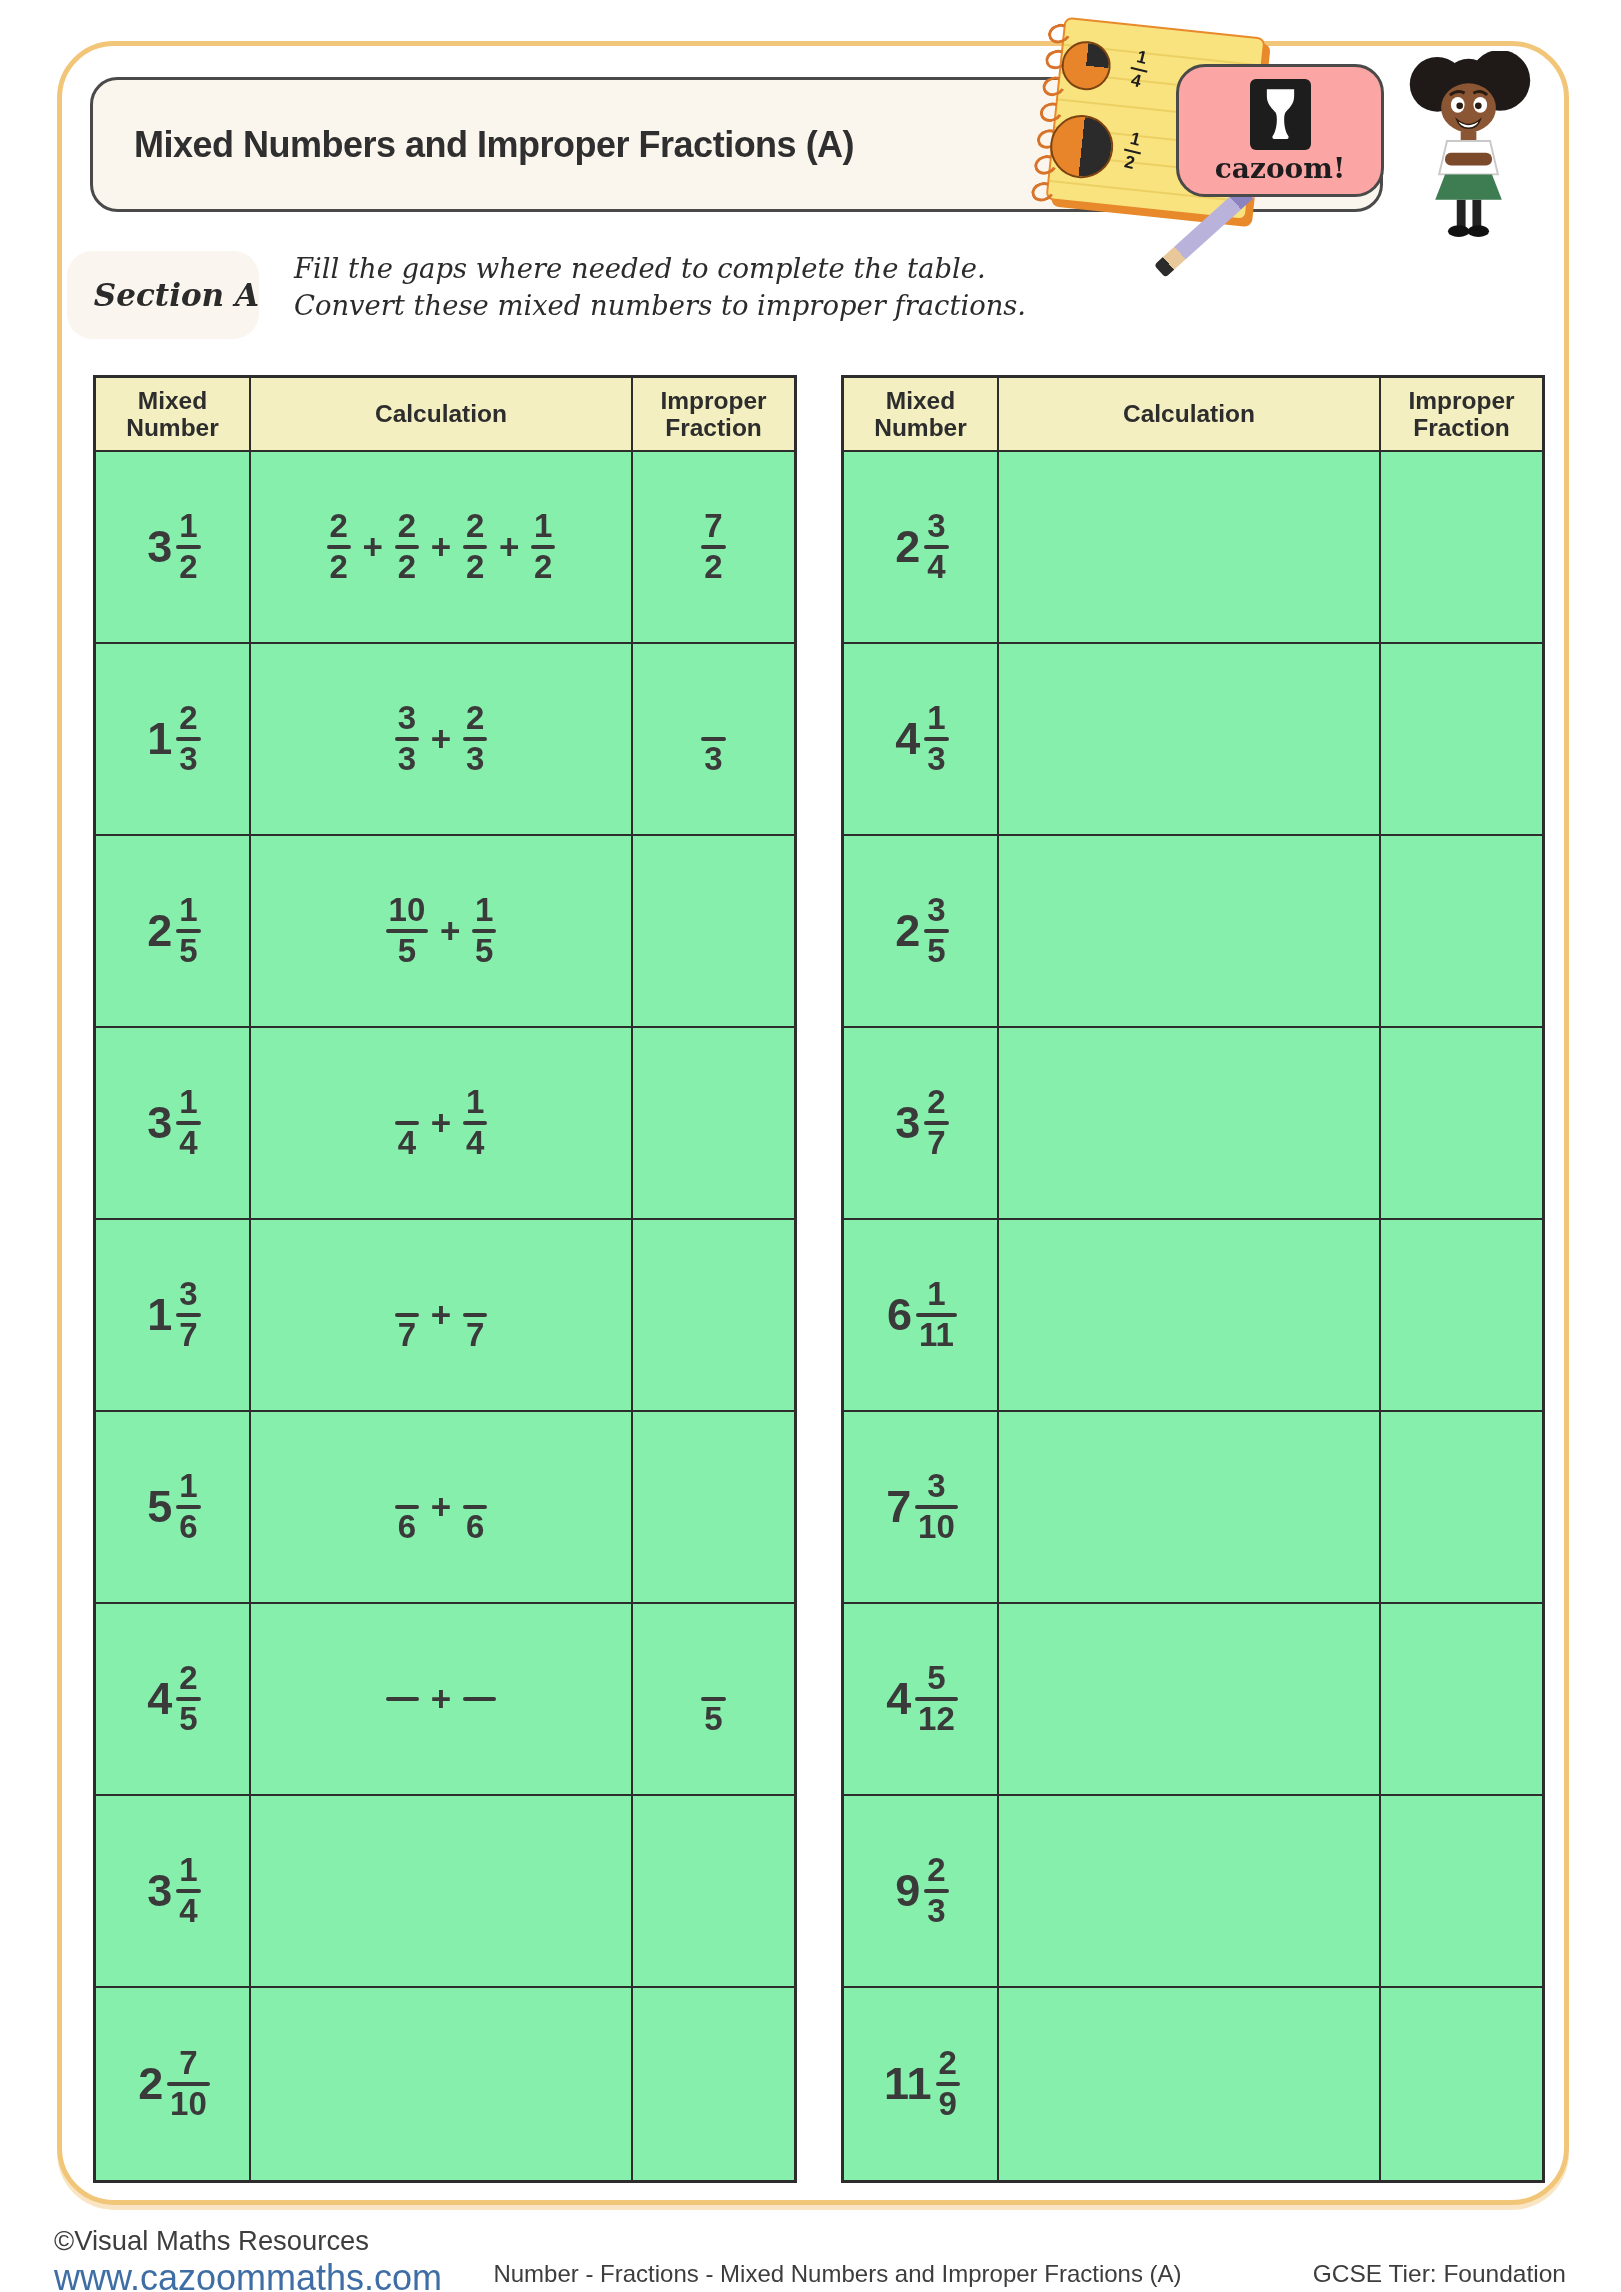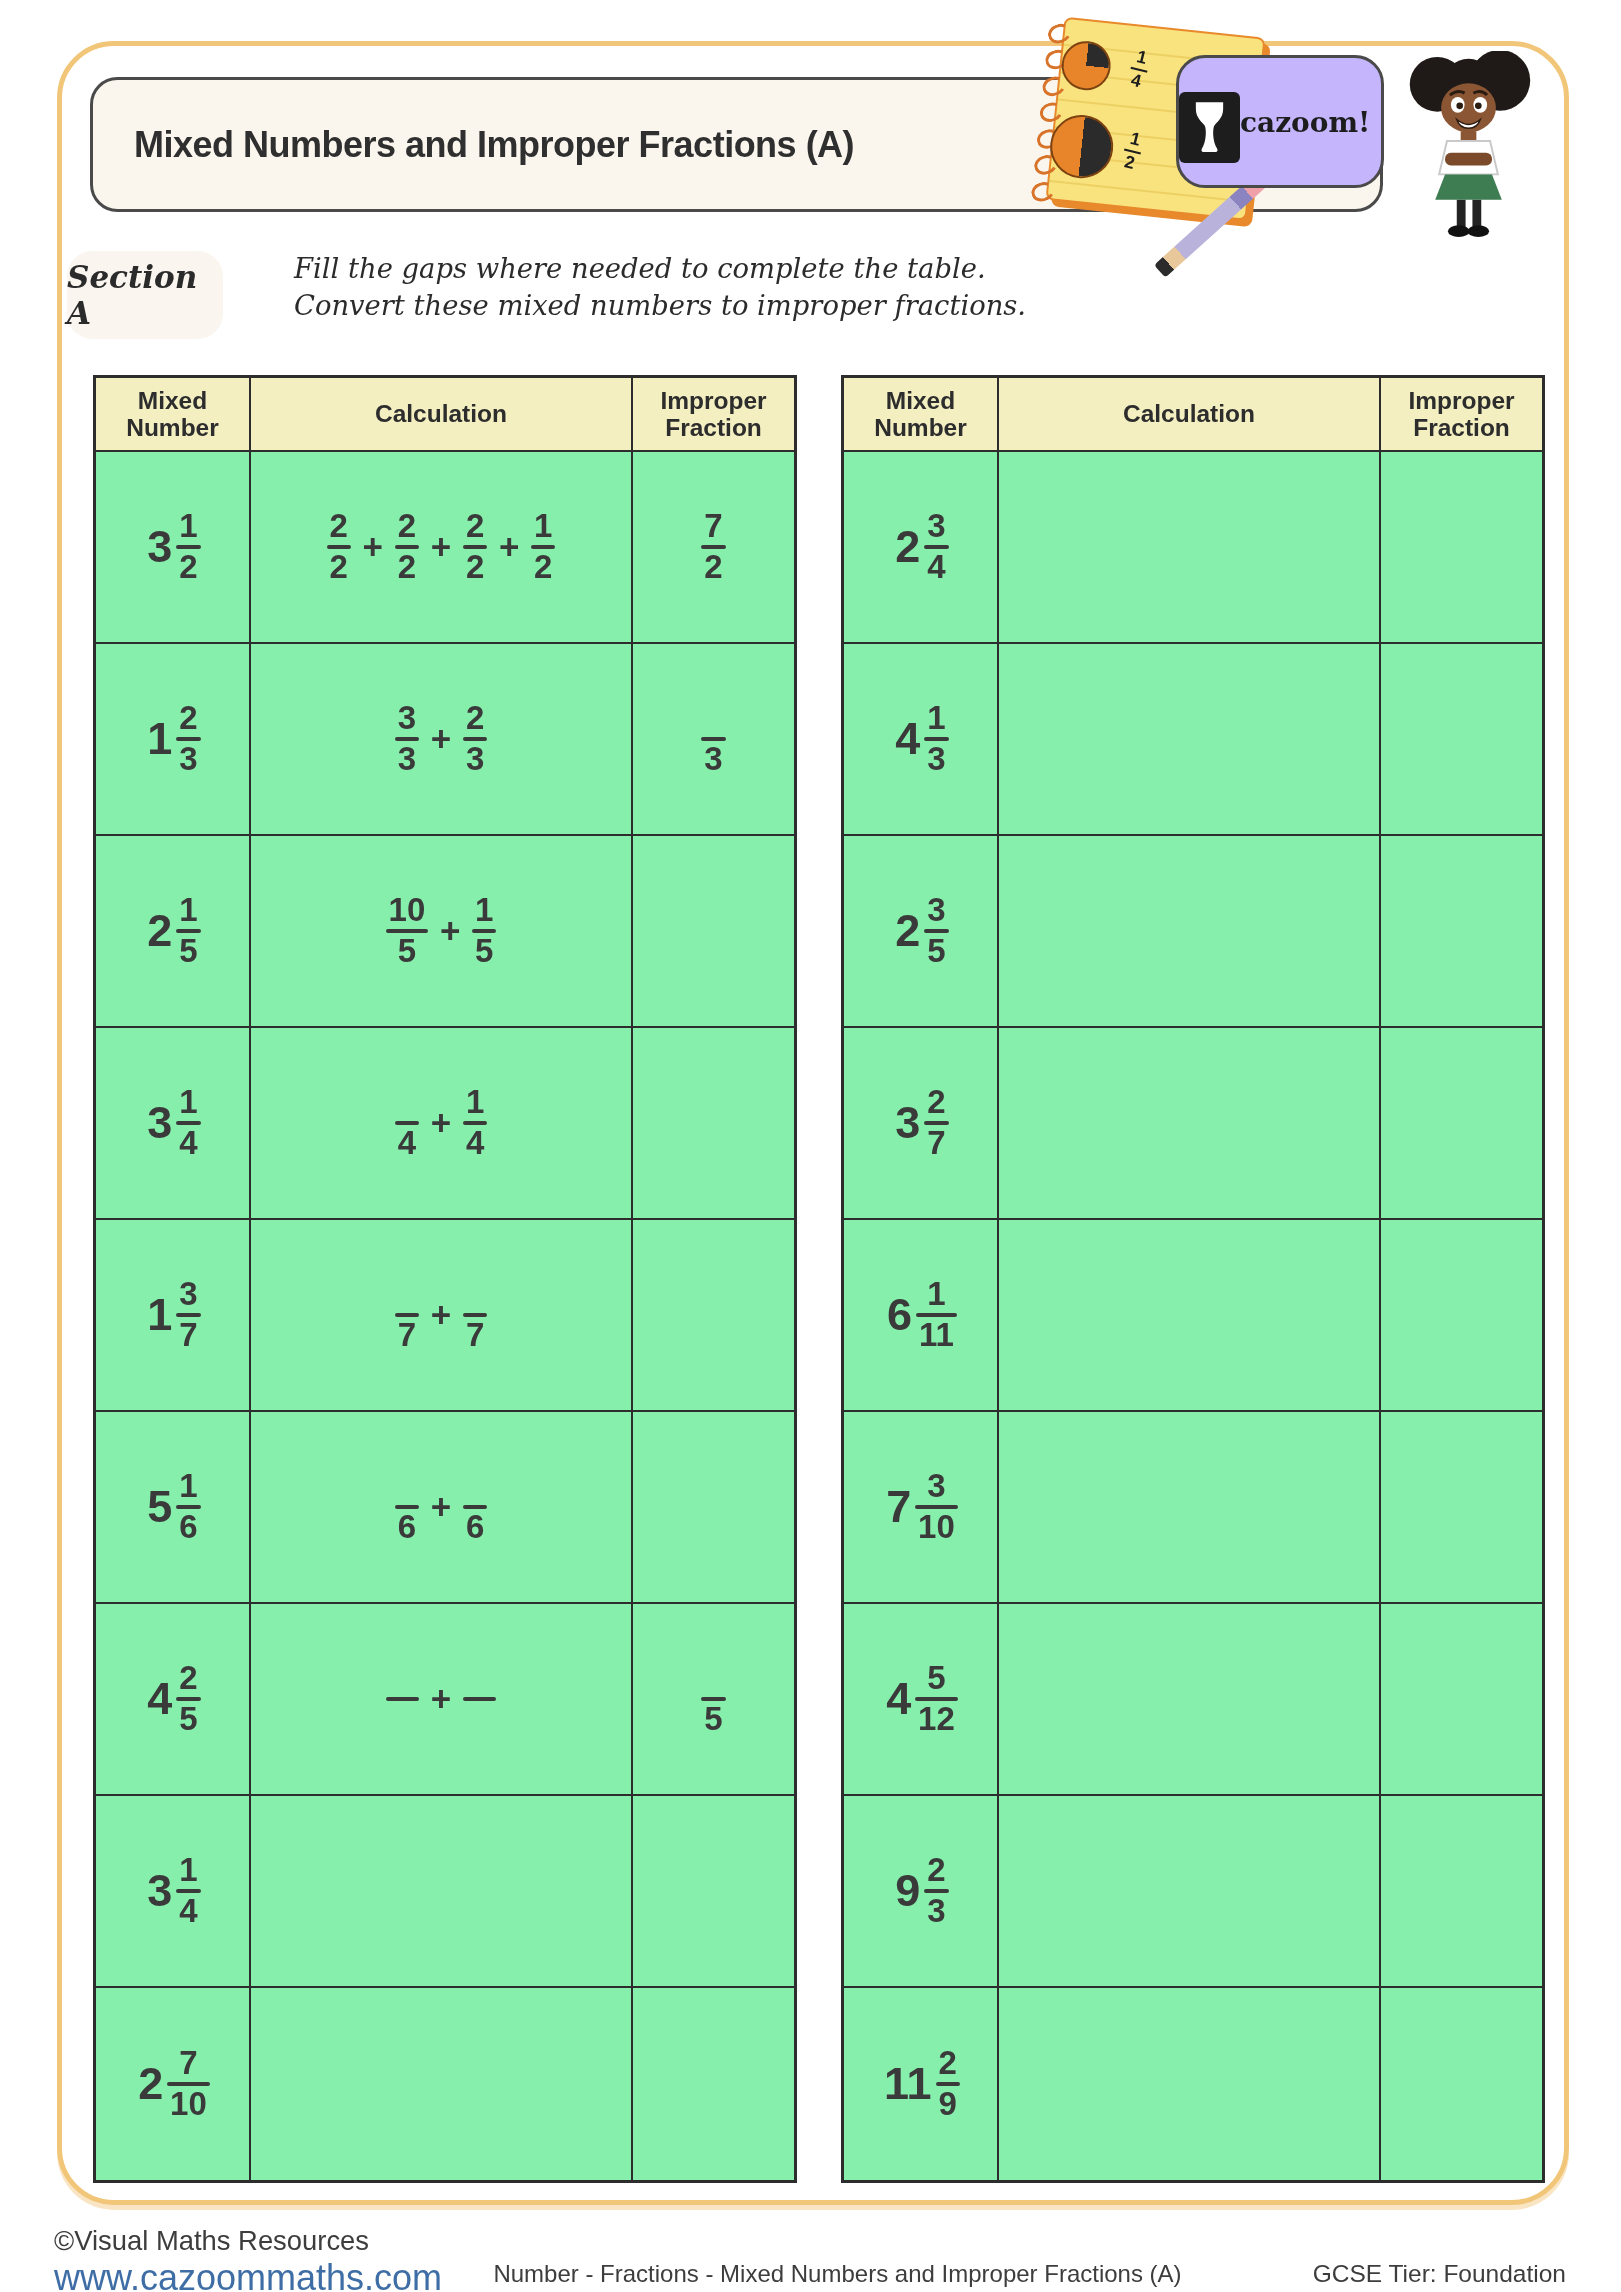--- a/index.html
+++ b/index.html
@@ -9,22 +9,22 @@
   
   .outer-frame{position:absolute;left:57px;top:41px;width:1502px;height:2154px;
     border:5.9px solid #F2C679;border-radius:57px;box-shadow:0 4.9px 0 rgba(242,198,121,.45);}
 
   
   .title-bar{position:absolute;left:90px;top:69px;width:1287px;height:129px;
     background:#FAF6EE;border:3.9px solid #4a4a4a;border-radius:27.4px;display:flex;align-items:center;margin-top:8px;}
   .title-text{font-size:36px;font-weight:bold;color:#2f2f2f;padding-left:41px;letter-spacing:-0.5px;}
 
   
-  .cazoom-box{position:absolute;left:1176px;top:55px;width:202px;height:127px;background:#c4b5fd;
-    border:3.9px solid #4a4a4a;border-radius:29px;display:flex;flex-direction:row;align-items:center;}
+  .cazoom-box{position:absolute;left:1176px;top:64px;width:202px;height:127px;background:#fca5a5;
+    border:3.9px solid #4a4a4a;border-radius:29px;display:flex;flex-direction:column;align-items:center;}
   .logo-mark{width:61px;height:71px;background:#1d1d1d;border-radius:5.9px;margin-top:11.8px;display:flex;align-items:center;justify-content:center;}
   .logo-text{font-family:"DejaVu Serif",serif;font-weight:bold;font-size:28px;color:#1d1d1d;margin-top:2px;}
 
   
   .notepad{position:absolute;left:1027px;top:25.5px;width:243px;height:194px;transform:rotate(6deg);}
   .pad{position:absolute;left:27.4px;top:0;right:13.7px;bottom:9.8px;background:#F9E37F;
     border:2.9px solid #E8892B;border-radius:7.8px;
     background-image:repeating-linear-gradient(#F9E37F 0 25.5px,#ecd063 25.5px 27.4px);
     box-shadow:5.9px 5.9px 0 #E8892B;}
   .spiral{position:absolute;left:11.8px;top:7.8px;display:flex;flex-direction:column;gap:7.8px;}
@@ -37,21 +37,21 @@
   .np-frac .b{width:16.7px;height:2.9px;background:#1d1d1d;margin:2px 0;}
   .npf1{left:98px;top:23.5px;transform:rotate(8deg);}
   .npf2{left:100px;top:106px;transform:rotate(8deg);}
   .pencil{position:absolute;right:-25.5px;bottom:-3.9px;width:145px;height:16.7px;border-radius:3.9px;transform:rotate(-48deg);
     background:linear-gradient(90deg,#2b2b2b 0 11.8px,#E8C89A 11.8px 27.4px,#B9B3DC 27.4px 102px,#8B84C0 102px 118px,#F0A0A8 118px 145px);}
 
   
   .girl{position:absolute;left:1396px;top:51px;width:147px;height:188px;}
 
   
-  .section-label{position:absolute;left:67px;top:251px;width:156px;height:88px;background:#FAF5EE;border-radius:25.5px;
+  .section-label{position:absolute;left:67px;top:251px;width:192px;height:88px;background:#FAF5EE;border-radius:25.5px;
     display:flex;align-items:center;justify-content:flex-end;}
   .section-label span{font-family:"DejaVu Serif",serif;font-style:italic;font-weight:bold;font-size:31px;color:#2b2b2b;}
   .instructions{position:absolute;left:294px;top:251px;font-family:"DejaVu Serif",serif;font-style:italic;
     font-size:27.4px;line-height:1.35;color:#2b2b2b;}
 
   
   .wtable{position:absolute;display:grid;grid-template-columns:155px 382px 161px;
     grid-template-rows:74px repeat(9,192px);border:3.9px solid #2d2d2d;background:#86efac;}
   .wtable.left{left:93px;top:375px;}
   .wtable.right{left:841px;top:375px;}

